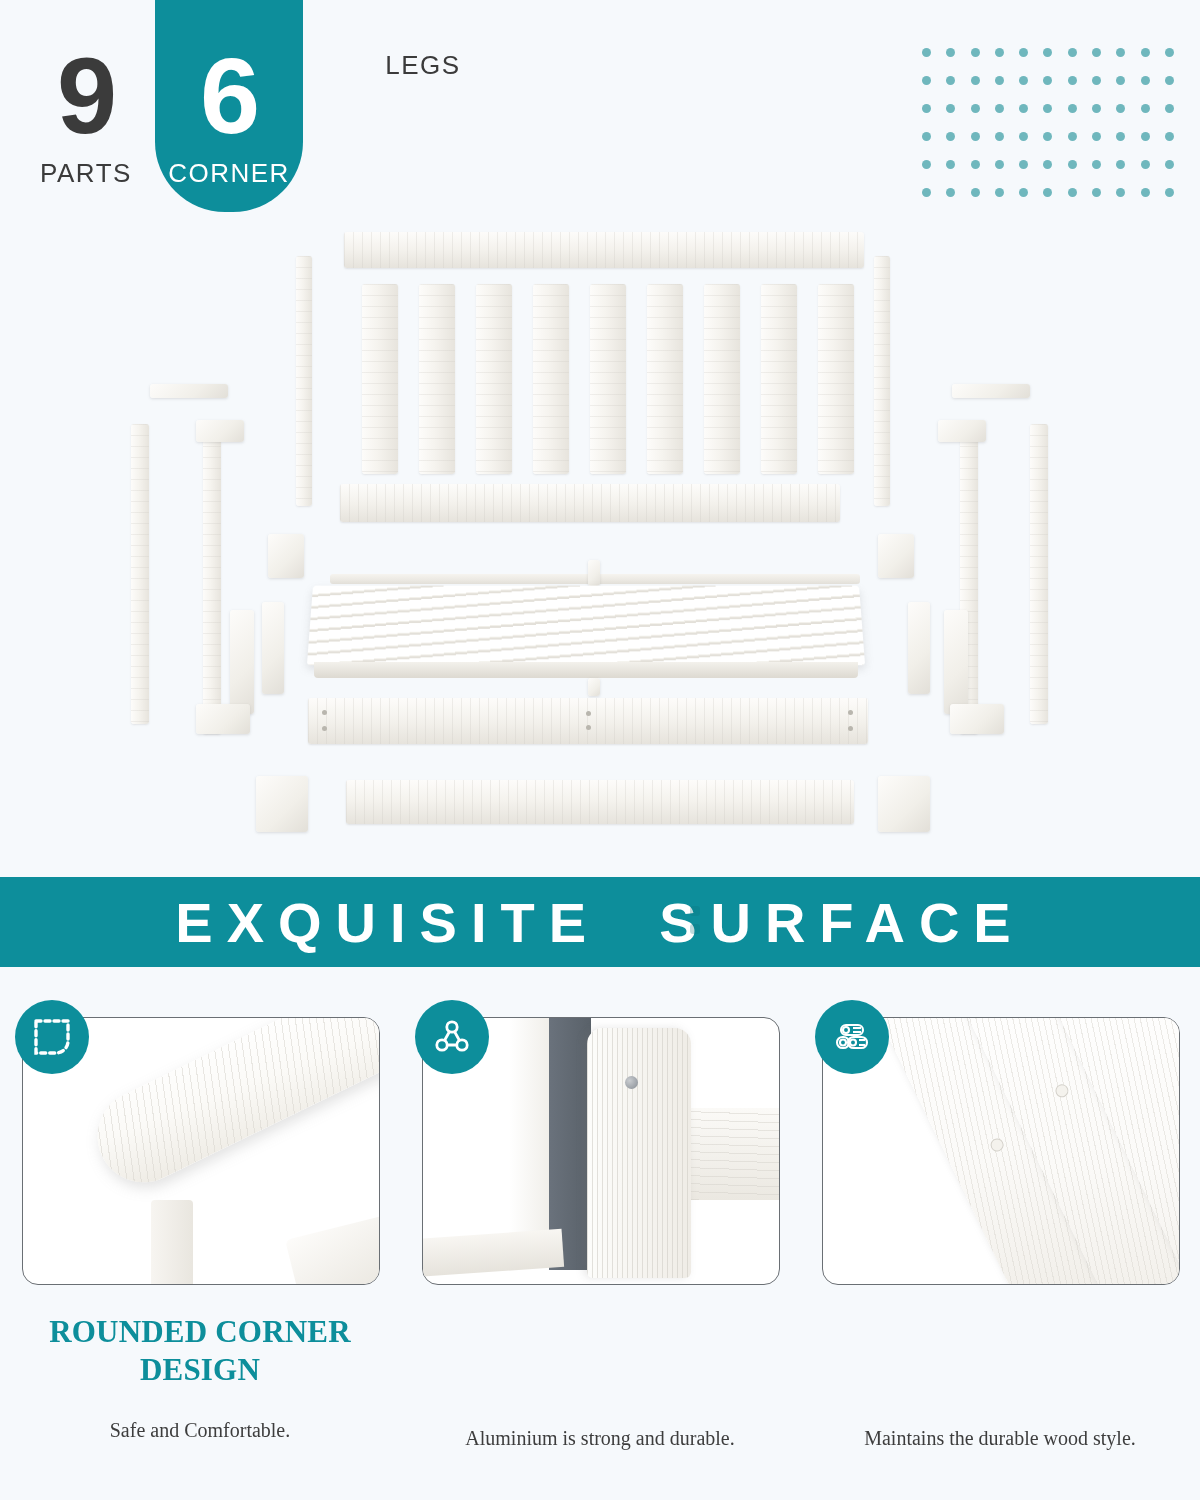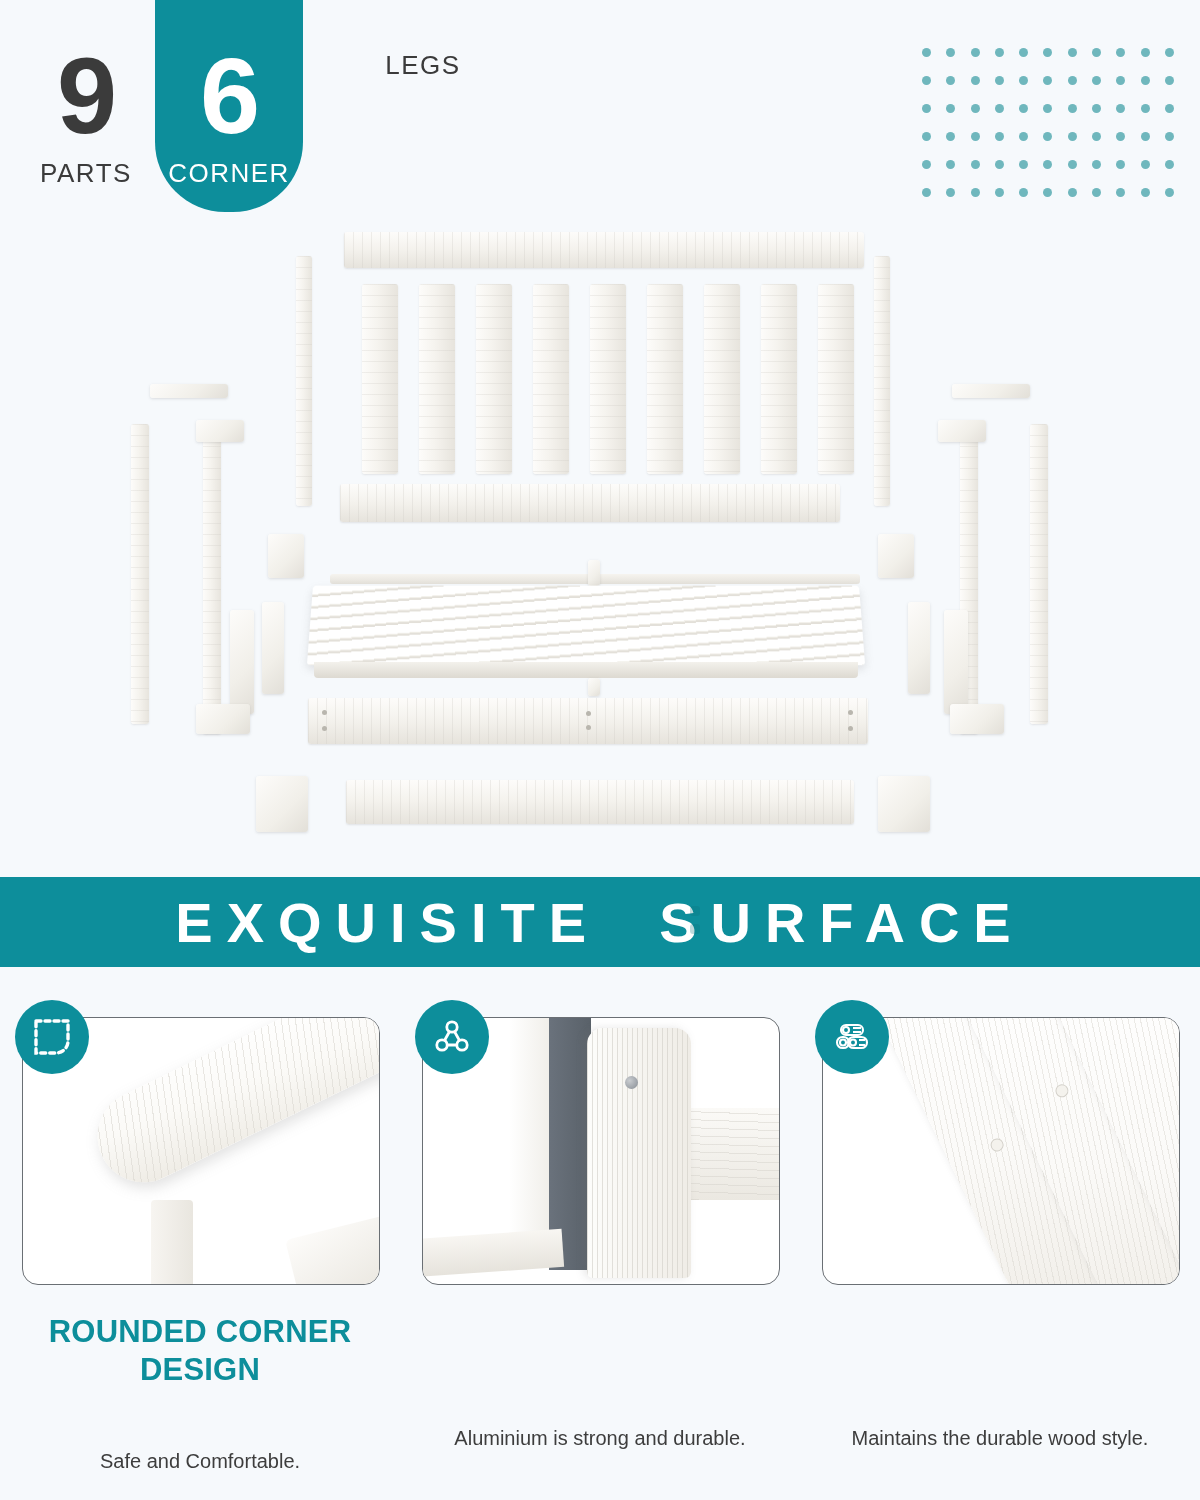--- a/index.html
+++ b/index.html
@@ -109,21 +109,21 @@
     display: block; width: 10px; height: 10px;
     border-radius: 3px; background: #0a6f79; margin-bottom: 8px;
   }
 
   
   .features {
     position: absolute; left: 0; top: 995px;
     width: 1200px; height: 505px;
     display: flex;
   }
-  .feature { position: relative; width: 400px; height: 505px; }
+  .feature { position: relative; width: 400px; height: 505px; font-family: Liberation Serif, serif; }
 
   .feature-frame {
     position: absolute; left: 22px; top: 22px;
     width: 358px; height: 268px;
     border: 1px solid #6a6f74;
     border-radius: 16px;
     overflow: hidden;
     background: #ffffff;
   }
   .feature-photo { position: absolute; inset: 0; }
@@ -138,21 +138,21 @@
   .feature-badge svg { display: block; }
 
   .feature-title {
     position: absolute; top: 318px; left: 10px; width: 380px;
     text-align: center;
     color: #0d8e9b;
     font-size: 31px; font-weight: 700; line-height: 1.22;
     letter-spacing: .2px;
   }
   .feature-sub {
-    position: absolute; top: 455px; left: 10px; width: 380px;
+    position: absolute; top: 424px; left: 10px; width: 380px;
     text-align: center;
     color: #3d3d3d;
     font-size: 20px; font-weight: 400;
   }
   .feature-2 .feature-sub, .feature-3 .feature-sub { top: 432px; }
 
   
   .arm-bar {
     position: absolute; left: 62px; top: 18px;
     width: 340px; height: 92px;

